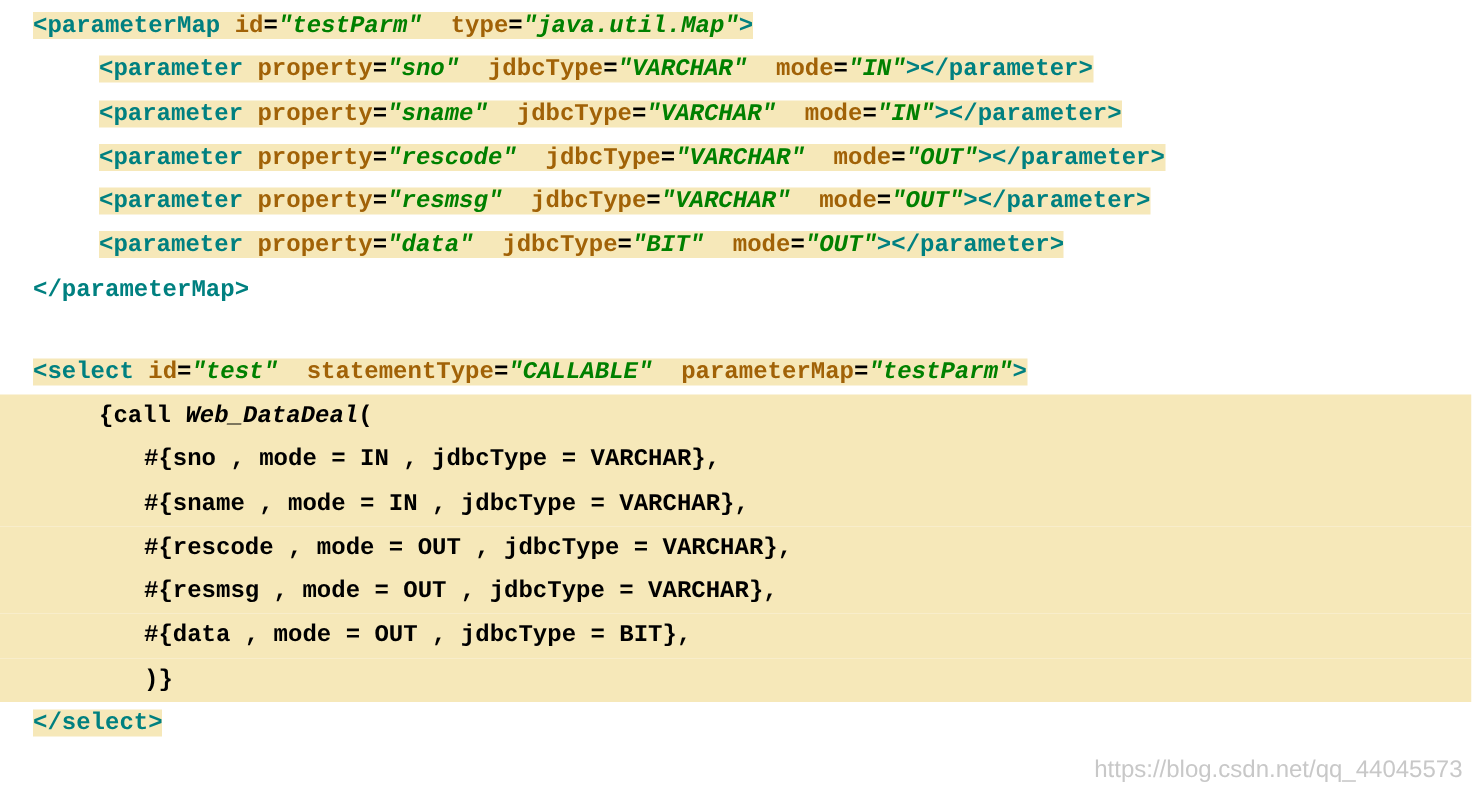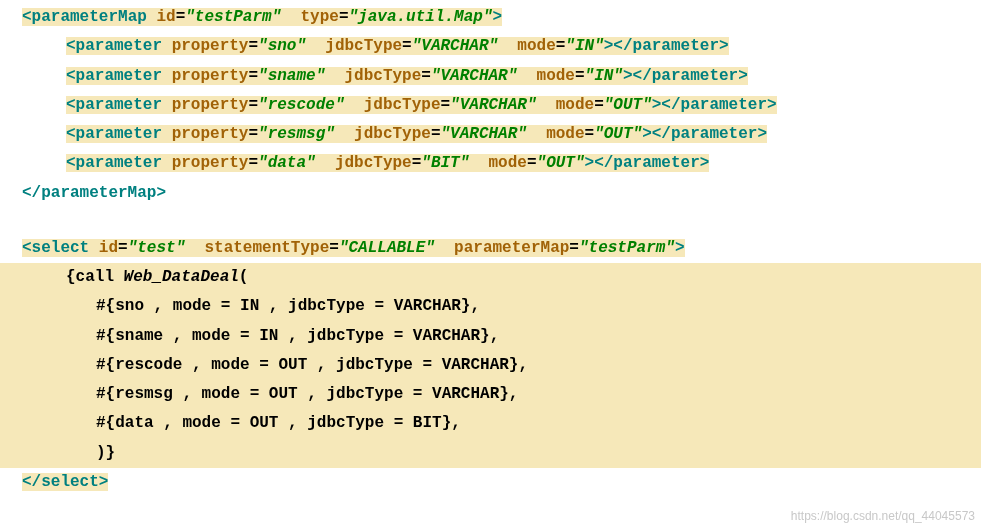--- a/index.html
+++ b/index.html
@@ -27,21 +27,21 @@
   .xstr { color: #2a00ff; font-style: italic; }
   
   .xstr { color: #008000; font-style: italic; font-weight: bold; }
   .punct { color: #008080; }
   .plain { color: #000; }
   .callit { font-style: italic; color: #000; }
   .watermark {
     position: absolute;
     right: 6px;
     bottom: 4px;
-    font-size: 12px;
+    font-size: 16px;
     font-weight: normal;
     color: #c8c8c8;
     font-family: Arial, sans-serif;
   }
   .line { display: block; padding-left: 22px; }
   .indent1 { padding-left: 66px; }
   .indent2 { padding-left: 96px; }
   .gap { height: 26px; }
 </style>
 </head>

